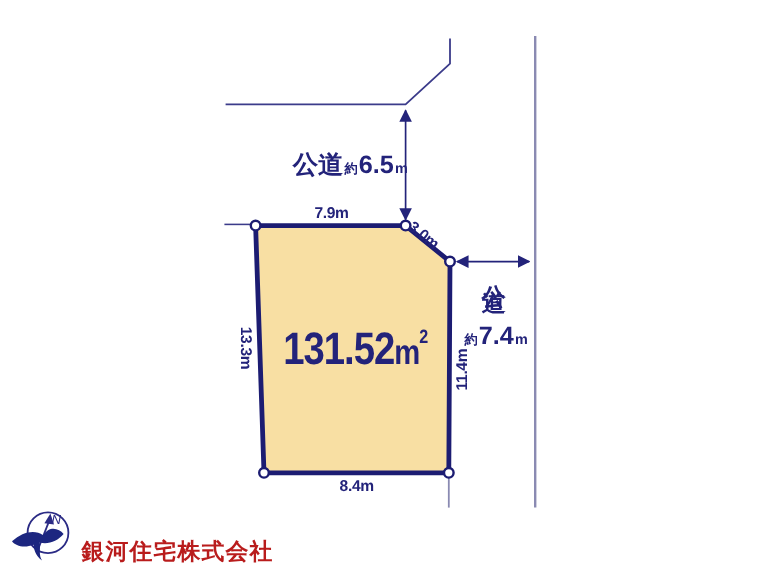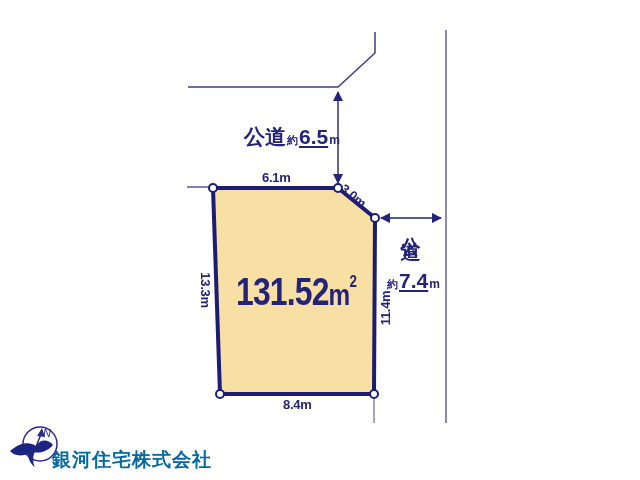--- a/index.html
+++ b/index.html
@@ -11,36 +11,36 @@
   .lbl{position:absolute;z-index:2;color:#23237a;white-space:nowrap;}
   .dim{font-size:13px;font-weight:bold;letter-spacing:-0.3px;}
   .dim-top{left:262px;top:170px;}
   .dim-diag{left:347px;top:181px;transform:rotate(39deg);transform-origin:0 0;}
   .dim-left{left:205px;top:290px;transform:translate(-50%,-50%) rotate(90deg);}
   .dim-right{left:385px;top:308px;transform:translate(-50%,-50%) rotate(-90deg);}
   .dim-bottom{left:283px;top:397px;}
   .road-top{left:244px;top:123px;display:flex;align-items:baseline;}
   .road-name{font-size:21px;font-weight:bold;}
   .road-approx{font-size:11px;font-weight:bold;padding:0 1px;}
-  .road-width{font-size:21px;font-weight:bold;text-decoration:underline;}
+  .road-width{font-size:21px;font-weight:bold;}
   .road-unit{font-size:12px;font-weight:bold;padding-left:1px;}
   .road-right-name{
     left:398px;top:221px;writing-mode:vertical-rl;text-orientation:upright;
     font-size:20px;font-weight:bold;letter-spacing:5px;
   }
   .road-right-width{left:386px;top:269px;display:flex;align-items:baseline;}
   .area-label{
     left:296px;top:292px;transform:translate(-50%,-50%) scaleX(0.84);
     font-size:38px;font-weight:bold;letter-spacing:-1px;display:flex;align-items:baseline;
   }
   .area-unit{font-size:29px;font-weight:bold;}
   .area-sup{font-size:16px;font-weight:bold;align-self:flex-start;margin-top:2px;}
   .watermark{
-    left:52px;top:447px;font-size:19px;font-weight:bold;
-    color:#0369a1;letter-spacing:1px;z-index:2;
+    left:68px;top:447px;font-size:19px;font-weight:bold;
+    color:#b91c1c;letter-spacing:1px;z-index:2;
   }
 </style>
 </head>
 <body>
 
 <div id="stage">
 
   <svg id="geometry" viewBox="0 0 640 480" xmlns="http://www.w3.org/2000/svg">
     <defs>
       <marker id="ah" viewBox="0 0 10 10" refX="9" refY="5" markerWidth="7.5" markerHeight="7.5" orient="auto-start-reverse">
@@ -74,21 +74,21 @@
     </g>
   </svg>
 
   <div class="lbl road-top">
     <span class="road-name">公道</span>
     <span class="road-approx">約</span>
     <span class="road-width">6.5</span>
     <span class="road-unit">m</span>
   </div>
 
-  <div class="lbl dim dim-top">6.1m</div>
+  <div class="lbl dim dim-top">7.9m</div>
   <div class="lbl dim dim-diag">3.0m</div>
   <div class="lbl dim dim-left">13.3m</div>
   <div class="lbl dim dim-right">11.4m</div>
   <div class="lbl dim dim-bottom">8.4m</div>
 
   <div class="lbl area-label">
     <span>131.52</span>
     <span class="area-unit">m</span>
     <span class="area-sup">2</span>
   </div>

